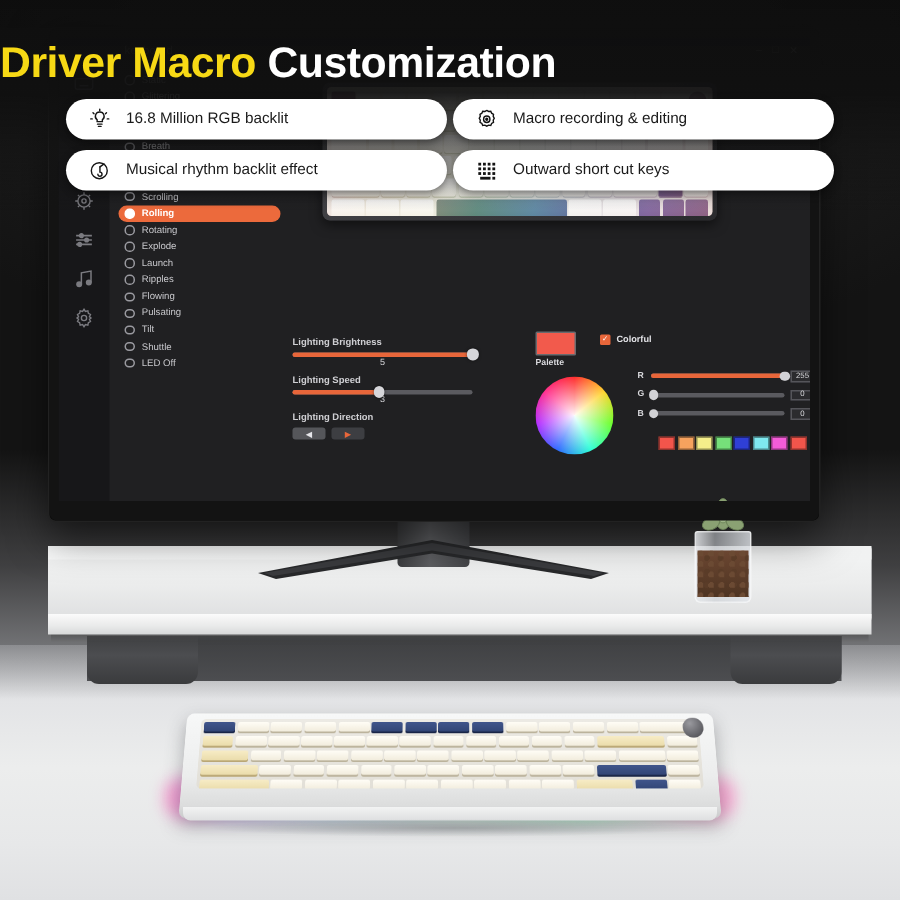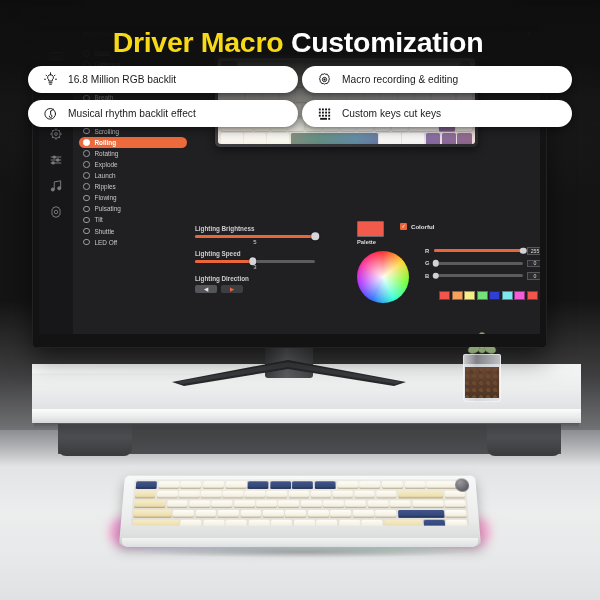--- a/index.html
+++ b/index.html
@@ -291,28 +291,28 @@
     background:radial-gradient(ellipse at center, rgba(90,92,98,.38), rgba(255,255,255,0) 70%);
   }
 
   
   .hdr{ position:absolute; left:0; top:0; width:600px; height:140px; z-index:90; }
   .hdr-bg{
     position:absolute; inset:0;
     background:linear-gradient(to bottom, rgba(14,14,14,.97) 0%, rgba(16,16,16,.95) 44%, rgba(20,20,20,.55) 72%, rgba(20,20,20,0) 100%);
   }
   .title{
-    position:absolute; left:0; top:28px; width:596px; text-align:center;
+    position:absolute; left:0; top:28px; width:596px; text-align:left;
     font-size:28.5px; font-weight:bold; letter-spacing:-.3px; color:#ffffff;
     line-height:1;
   }
   .title .hl{ color:#f7d915; }
 
   .pills{ position:absolute; left:0; top:66px; width:600px; }
-  .pill-row{ display:flex; gap:4px; padding:0 28px; margin-bottom:7px; }
+  .pill-row{ display:flex; gap:4px; padding:0 44px; margin-bottom:7px; }
   .pill{
     flex:1; height:27px; border-radius:14px; background:#ffffff;
     display:flex; align-items:center; gap:10px; padding:0 14px;
     box-shadow:0 2px 6px rgba(0,0,0,.45);
   }
   .pill-ico{ width:16px; height:16px; flex:none; color:#141414; display:flex; align-items:center; justify-content:center; }
   .pill-ico svg{ width:15px; height:15px; }
   .pill-txt{ font-size:10.2px; color:#1a1a1a; white-space:nowrap; }
 </style>
 </head>
@@ -814,19 +814,19 @@
               <rect x="13" y="9" width="3" height="3"></rect>
                 <rect x="18" y="9" width="3" height="3"></rect>
               <rect x="3" y="14" width="3" height="3"></rect>
                 <rect x="8" y="14" width="3" height="3"></rect>
               <rect x="13" y="14" width="3" height="3"></rect>
                 <rect x="18" y="14" width="3" height="3"></rect>
               <rect x="5" y="19" width="11" height="3"></rect>
                 <rect x="18" y="19" width="3" height="3"></rect>
             </svg>
           </span>
-          <span class="pill-txt">Custom keys cut keys</span>
+          <span class="pill-txt">Outward short cut keys</span>
         </div>
       </div>
     </div>
   </div>
 
 </div>
 
 </body></html>

